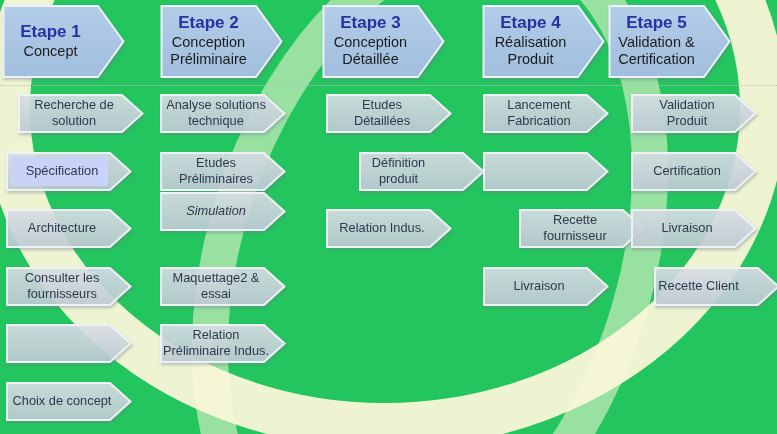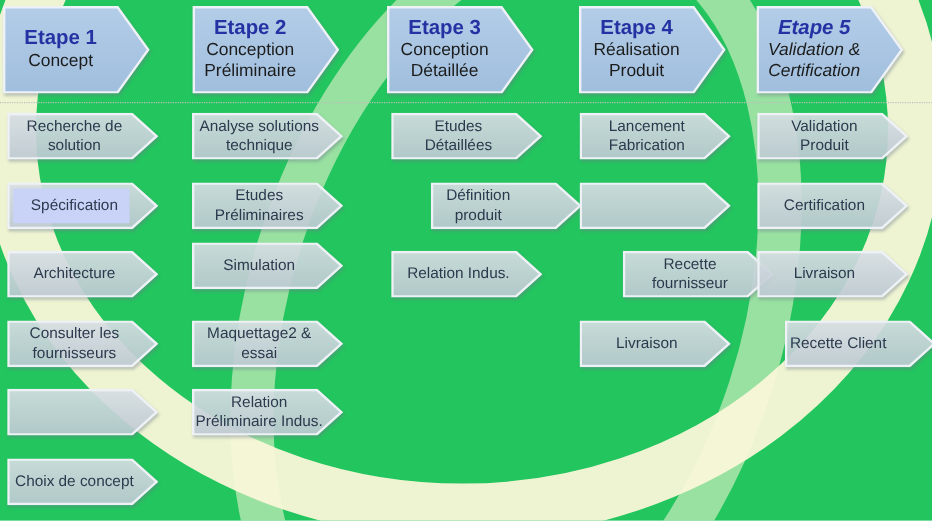--- a/index.html
+++ b/index.html
@@ -49,21 +49,21 @@
     </defs>
   </svg>
 
   <div id="columns">
       <div class="chev stage" style="left: 2px; top: 5px;">
         <svg width="123" height="73" viewBox="0 0 123 73">
           <path d="M1.5,1 H96 L121.5,36.5 L96,72 H1.5 Z" fill="url(#gradStage)" stroke="#eef2f7" stroke-width="2"></path>
         </svg>
         <div class="lbl"><div class="t1">Etape 1</div><div class="t2">Concept</div></div>
       </div>
-      <div class="chev step" style="left: 6px; top: 94px;">
+      <div class="chev step" style="left: 18px; top: 94px;">
         <svg width="126" height="39" viewBox="0 0 126 39">
           <path d="M1,1 H104 L124.5,19.5 L104,38 H1 Z" fill="url(#gradStep)" fill-opacity="0.87" stroke="#eef2f6" stroke-width="2"></path>
         </svg>
         <div class="lbl">Recherche de
 solution</div>
       </div>
       <div class="chev step" style="left: 6px; top: 152px;">
         <svg width="126" height="39" viewBox="0 0 126 39">
           <path d="M1,1 H104 L124.5,19.5 L104,38 H1 Z" fill="url(#gradStep)" fill-opacity="0.87" stroke="#eef2f6" stroke-width="2"></path>
           <rect x="5" y="5" width="97" height="29" rx="1" fill="var(--hl)"></rect>
@@ -108,21 +108,21 @@
         <div class="lbl">Analyse solutions
 technique</div>
       </div>
       <div class="chev step" style="left: 160px; top: 152px;">
         <svg width="126" height="39" viewBox="0 0 126 39">
           <path d="M1,1 H104 L124.5,19.5 L104,38 H1 Z" fill="url(#gradStep)" fill-opacity="0.87" stroke="#eef2f6" stroke-width="2"></path>
         </svg>
         <div class="lbl">Etudes
 Préliminaires</div>
       </div>
-      <div class="chev step" style="left: 160px; top: 202px;">
+      <div class="chev step" style="left: 160px; top: 192px; font-style: italic;">
         <svg width="126" height="39" viewBox="0 0 126 39">
           <path d="M1,1 H104 L124.5,19.5 L104,38 H1 Z" fill="url(#gradStep)" fill-opacity="0.87" stroke="#eef2f6" stroke-width="2"></path>
         </svg>
         <div class="lbl">Simulation</div>
       </div>
       <div class="chev step" style="left: 160px; top: 267px;">
         <svg width="126" height="39" viewBox="0 0 126 39">
           <path d="M1,1 H104 L124.5,19.5 L104,38 H1 Z" fill="url(#gradStep)" fill-opacity="0.87" stroke="#eef2f6" stroke-width="2"></path>
         </svg>
         <div class="lbl">Maquettage2 &amp;
@@ -187,21 +187,21 @@
         </svg>
         <div class="lbl">Recette
 fournisseur</div>
       </div>
       <div class="chev step" style="left: 483px; top: 267px;">
         <svg width="126" height="39" viewBox="0 0 126 39">
           <path d="M1,1 H104 L124.5,19.5 L104,38 H1 Z" fill="url(#gradStep)" fill-opacity="0.87" stroke="#eef2f6" stroke-width="2"></path>
         </svg>
         <div class="lbl">Livraison</div>
       </div>
-      <div class="chev stage" style="left: 630px; top: 5px; font-style: italic;">
+      <div class="chev stage" style="left: 608px; top: 5px;">
         <svg width="123" height="73" viewBox="0 0 123 73">
           <path d="M1.5,1 H96 L121.5,36.5 L96,72 H1.5 Z" fill="url(#gradStage)" stroke="#eef2f7" stroke-width="2"></path>
         </svg>
         <div class="lbl"><div class="t1">Etape 5</div><div class="t2">Validation &amp;
 Certification</div></div>
       </div>
       <div class="chev step" style="left: 631px; top: 94px;">
         <svg width="126" height="39" viewBox="0 0 126 39">
           <path d="M1,1 H104 L124.5,19.5 L104,38 H1 Z" fill="url(#gradStep)" fill-opacity="0.87" stroke="#eef2f6" stroke-width="2"></path>
         </svg>

